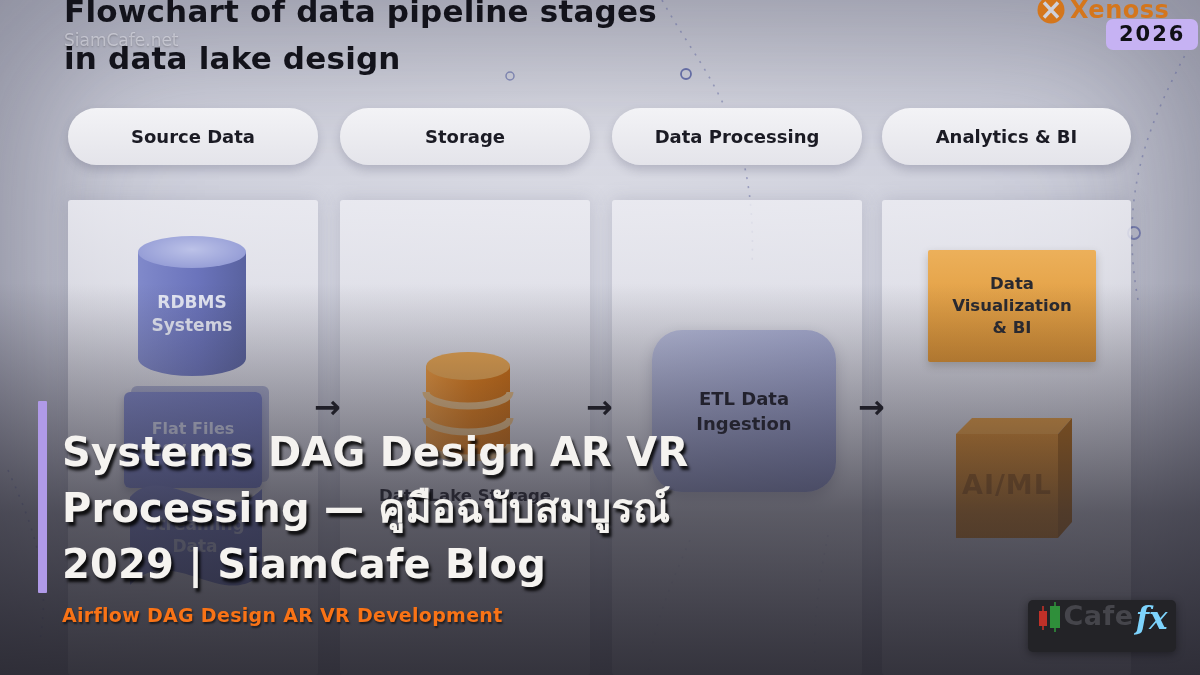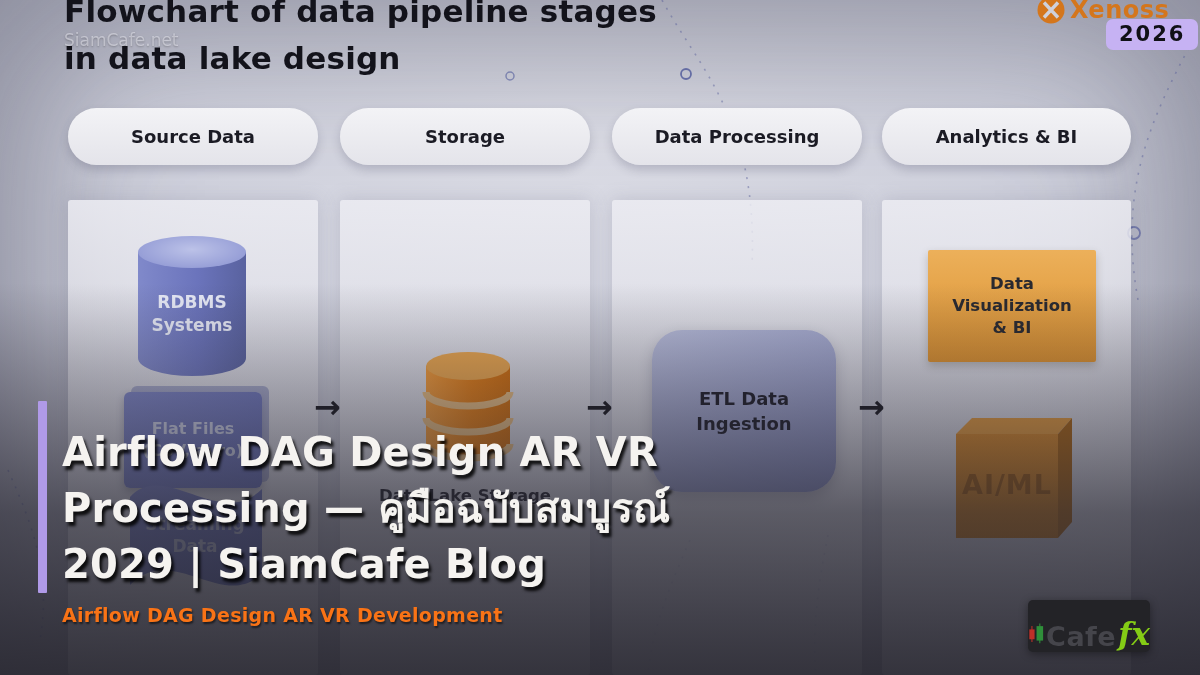--- a/index.html
+++ b/index.html
@@ -85,26 +85,26 @@
   
   .accent-bar { position:absolute; left:38px; top:401px; width:9px; height:192px; z-index:6;
         background:#b09ae8; border-radius:1px; }
   .overlay-title { position:absolute; left:62px; top:424px; z-index:6; width:830px;
         font-weight:800; color:#f5f3f0; font-size:40px; line-height:56px;
         text-shadow:2.5px 3.5px 3px rgba(0,0,0,0.85); letter-spacing:0.2px; }
   .overlay-sub { position:absolute; left:62px; top:604px; z-index:6;
         font-weight:800; font-size:19px; color:#f97316; letter-spacing:0.3px;
         text-shadow:1px 2px 2px rgba(0,0,0,0.55); }
 
-  .cafefx { position:absolute; left:1028px; top:600px; width:122px; height:52px; z-index:6;
+  .cafefx { position:absolute; left:1028px; top:600px; width:148px; height:52px; z-index:6;
         background:#232327; border-radius:5px; box-shadow:0 2px 8px rgba(0,0,0,0.4);
-        display:flex; align-items:flex-end; justify-content:center; gap:1px; }
+        display:flex; align-items:flex-start; justify-content:center; gap:1px; }
   .cafefx .cafe { font-size:27px; font-weight:800; color:#45454b; letter-spacing:0.5px; }
   .cafefx .fx { font-family:"DejaVu Serif", serif; font-style:italic; font-weight:700;
-        font-size:31px; color:#84cc16; margin-left:1px; }
+        font-size:31px; color:#7dd3fc; margin-left:1px; }
 </style>
 </head>
 <body>
 
 <div class="stage">
 
   <div class="bg"></div>
 
   <svg class="decor" width="1200" height="675" viewBox="0 0 1200 675">
     <g fill="none" stroke="rgba(85,92,150,0.45)" stroke-width="1.6" stroke-dasharray="2 7">
@@ -214,21 +214,21 @@
   </div>
 
   <span class="arrow a1">→</span>
   <span class="arrow a2">→</span>
   <span class="arrow a3">→</span>
 
   <div class="bottom-shade"></div>
 
   <div class="accent-bar"></div>
   <div class="overlay-title">
-    <div>Airflow DAG Design AR VR</div>
+    <div>Systems DAG Design AR VR</div>
     <div>Processing — คู่มือฉบับสมบูรณ์</div>
     <div>2029 | SiamCafe Blog</div>
   </div>
   <div class="overlay-sub">Airflow DAG Design AR VR Development</div>
 
   <div class="cafefx">
     <svg width="26" height="36" viewBox="0 0 26 36">
       <line x1="6" y1="6" x2="6" y2="30" stroke="#c03028" stroke-width="1.6"></line>
       <rect x="2" y="11" width="8" height="15" fill="#c03028"></rect>
       <line x1="18" y1="2" x2="18" y2="32" stroke="#2f8f3a" stroke-width="1.6"></line>

